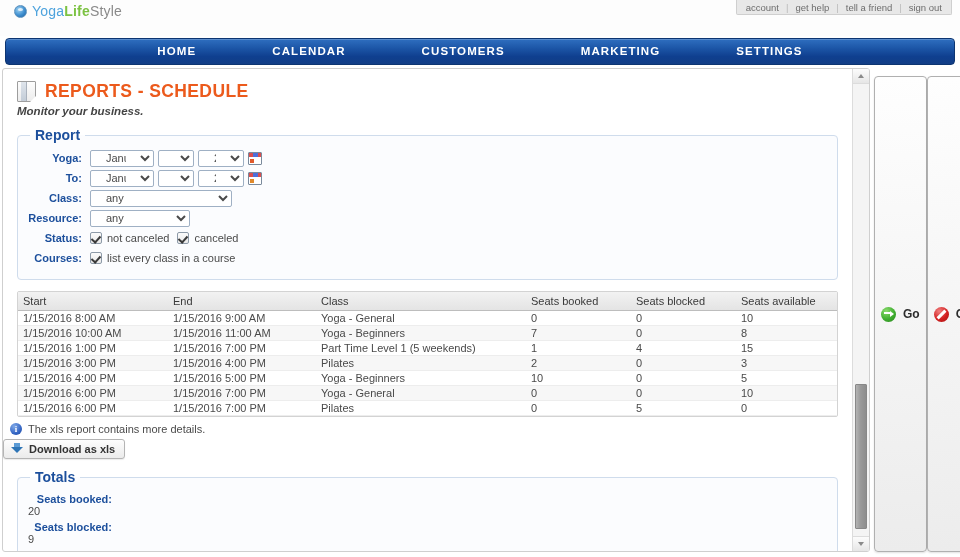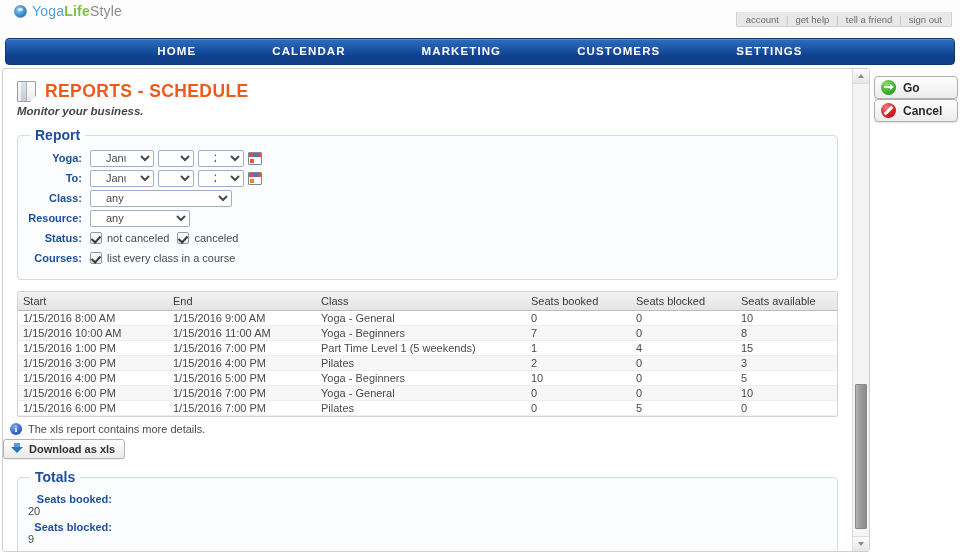--- a/index.html
+++ b/index.html
@@ -35,21 +35,21 @@
     position: absolute; left: 3px; top: 2px;
     width: 5px; height: 3px; border-radius: 50%;
     background: rgba(255,255,255,.75);
   }
   .logo-text { font-size: 14px; letter-spacing: .2px; }
   .logo-yoga { color: #4ea3dd; }
   .logo-life { color: #7cc242; font-weight: bold; }
   .logo-style { color: #8a8a8a; }
 
   .accountbar {
-    position: absolute; right: 8px; top: 12px;
+    position: absolute; right: 8px; top: 0;
     display: flex; align-items: center;
     height: 15px;
     background: #e8e8e8;
     border: 1px solid #cfcfcf;
     border-top: none;
     border-radius: 0 0 2px 2px;
     padding: 0 2px;
   }
   .accountbar a {
     font-size: 9.5px;
@@ -334,21 +334,21 @@
   .tlabel {
     width: 92px; text-align: right; padding-right: 8px;
     font-weight: bold; color: #1c4f9c; font-size: 11px;
   }
   .tval { font-size: 11px; color: #4a4a4a; }
 
   
   .sidebtns {
     width: 88px;
     padding: 8px 0 0 4px;
-    display: flex; flex-direction: column; gap: 0;
+    display: flex; flex-direction: row; gap: 0;
   }
   .actbtn {
     display: flex; align-items: center; gap: 7px;
     background: linear-gradient(to bottom,#fefefe,#ececec);
     border: 1px solid #b0b0b0;
     border-radius: 4px;
     padding: 3px 6px;
     font-size: 12px;
     font-weight: bold;
     color: #2c2c2c;
@@ -400,22 +400,22 @@
     <a href="#">tell a friend</a>
     <span class="sep">|</span>
     <a href="#">sign out</a>
   </div>
 </div>
 
 <div class="navwrap">
   <div class="nav">
     <a class="nav-item" href="#">HOME</a>
     <a class="nav-item" href="#">CALENDAR</a>
+    <a class="nav-item" href="#">CUSTOMERS</a>
     <a class="nav-item" href="#">MARKETING</a>
-    <a class="nav-item" href="#">CUSTOMERS</a>
     <a class="nav-item" href="#">SETTINGS</a>
   </div>
 </div>
 
 <div class="layout">
 
   <div class="content-outer">
     <div class="content">
 
       <div class="title-row">

